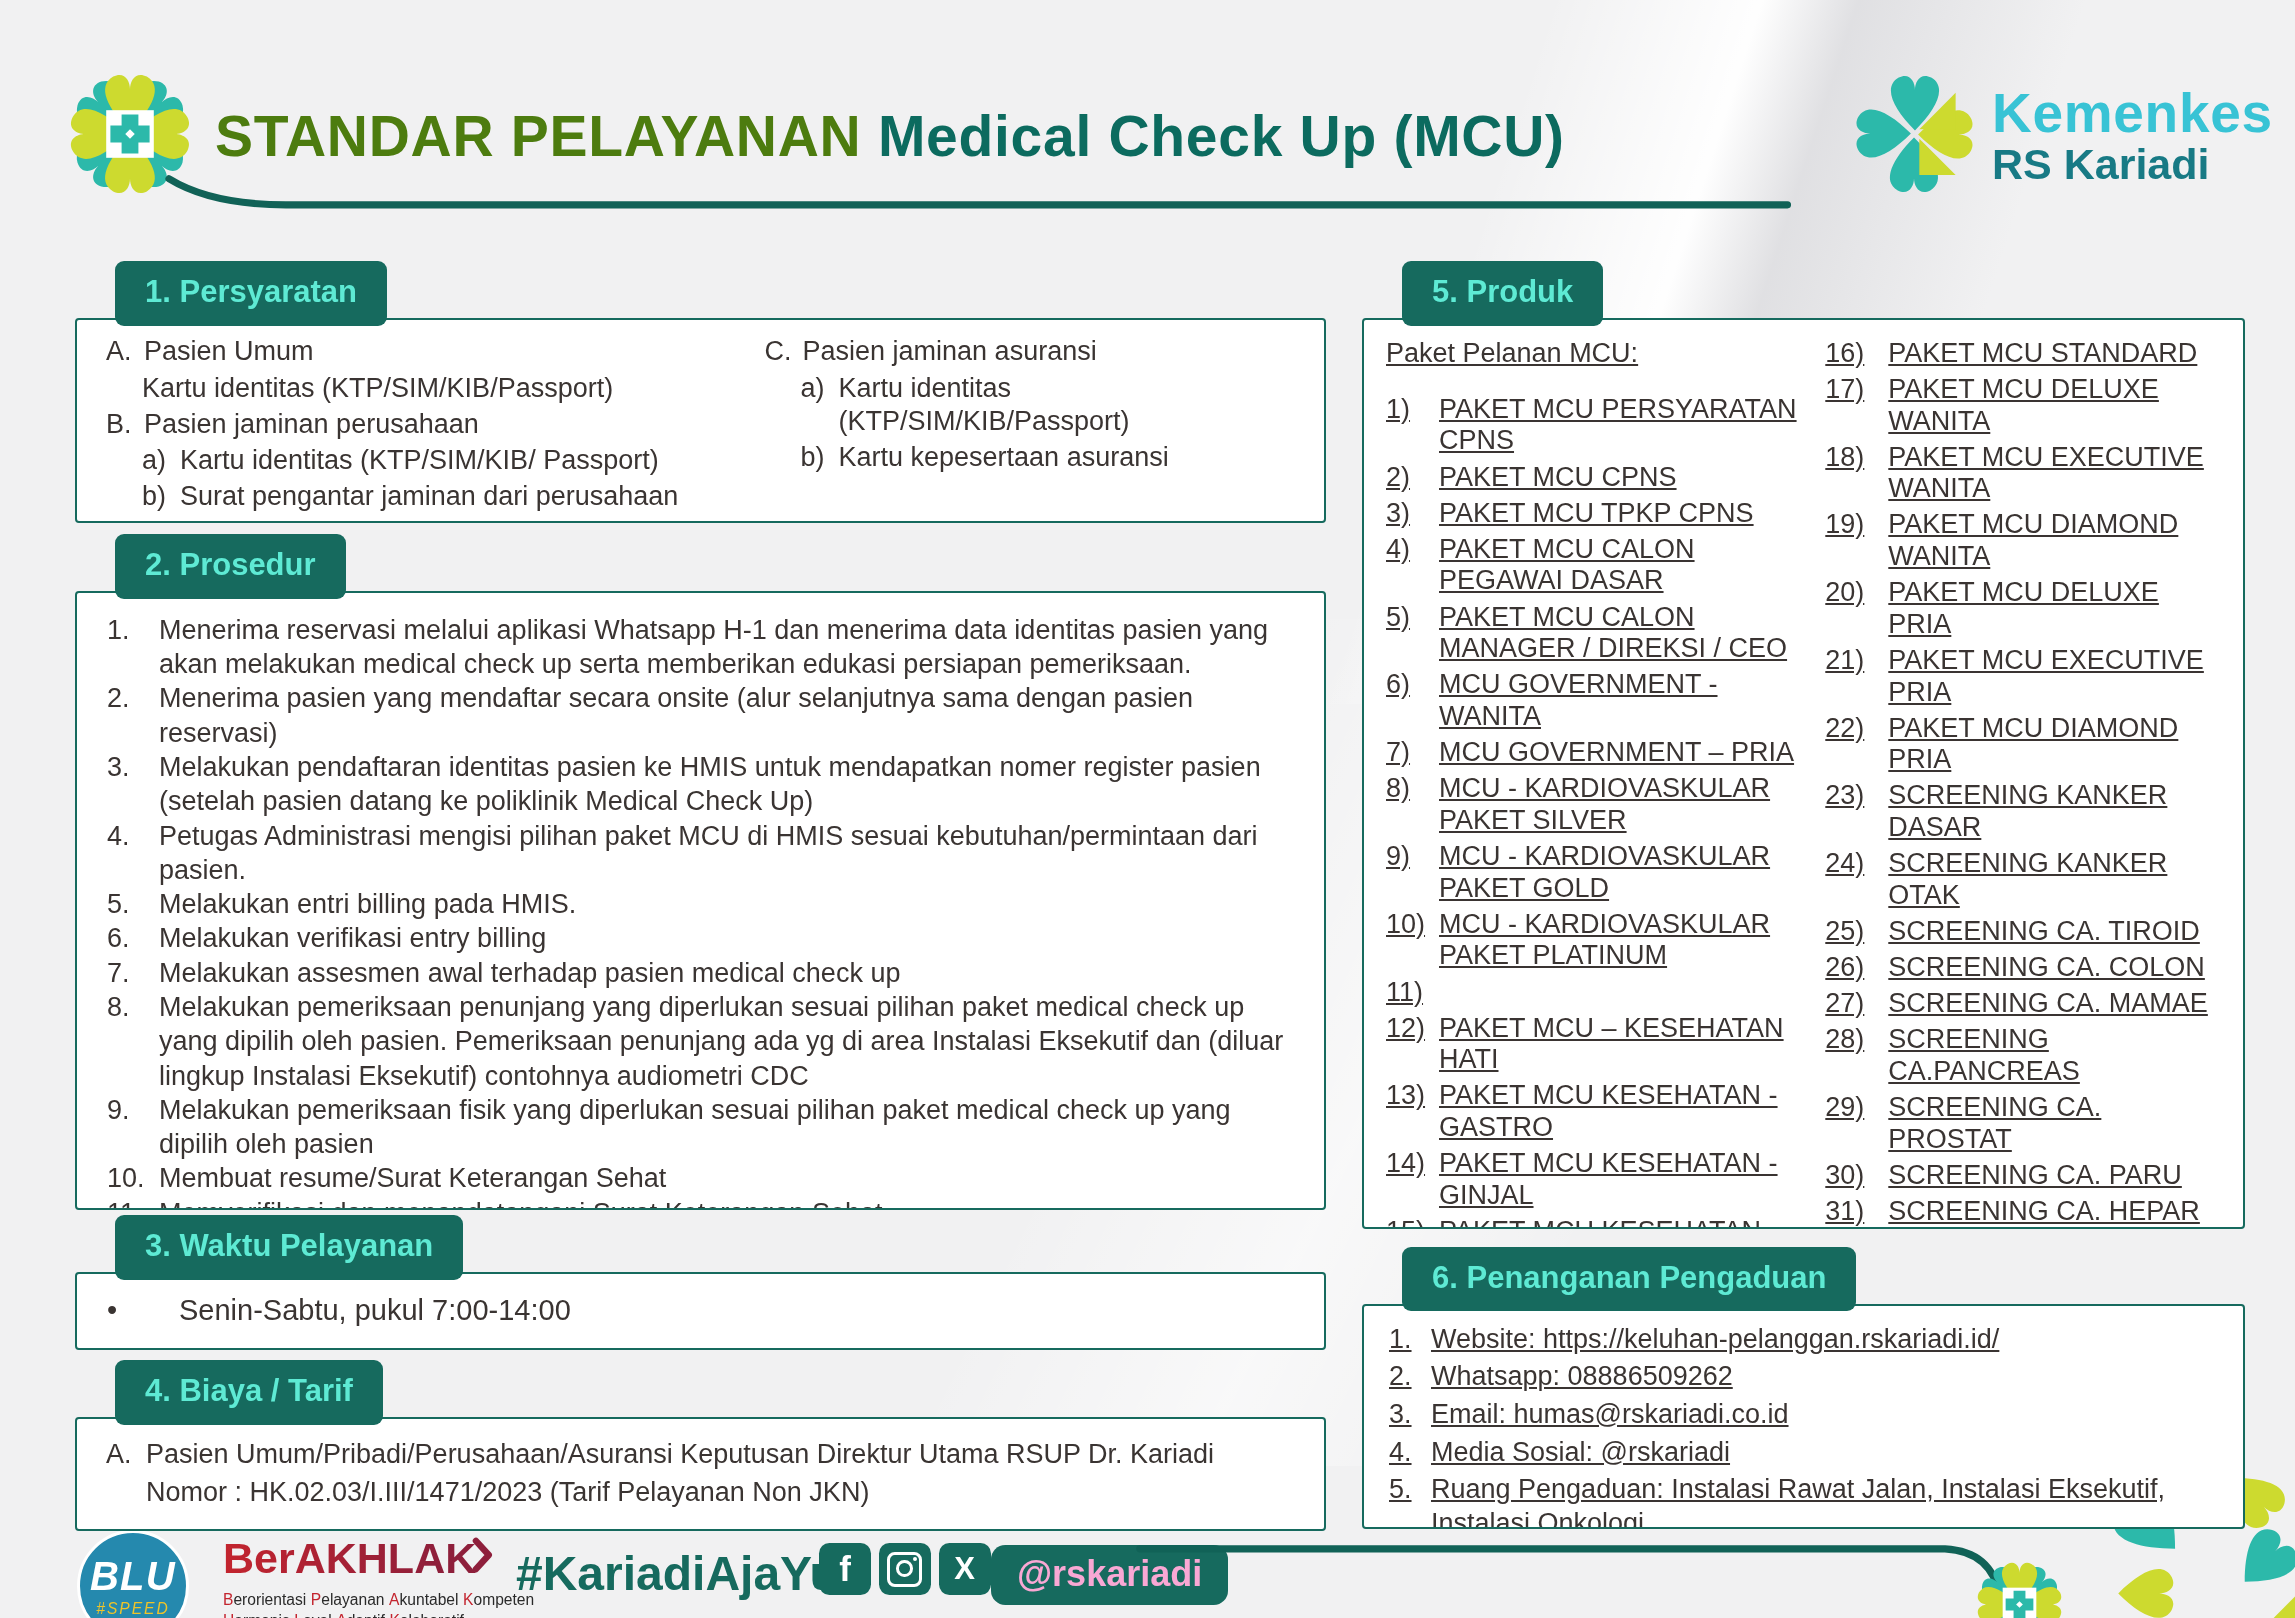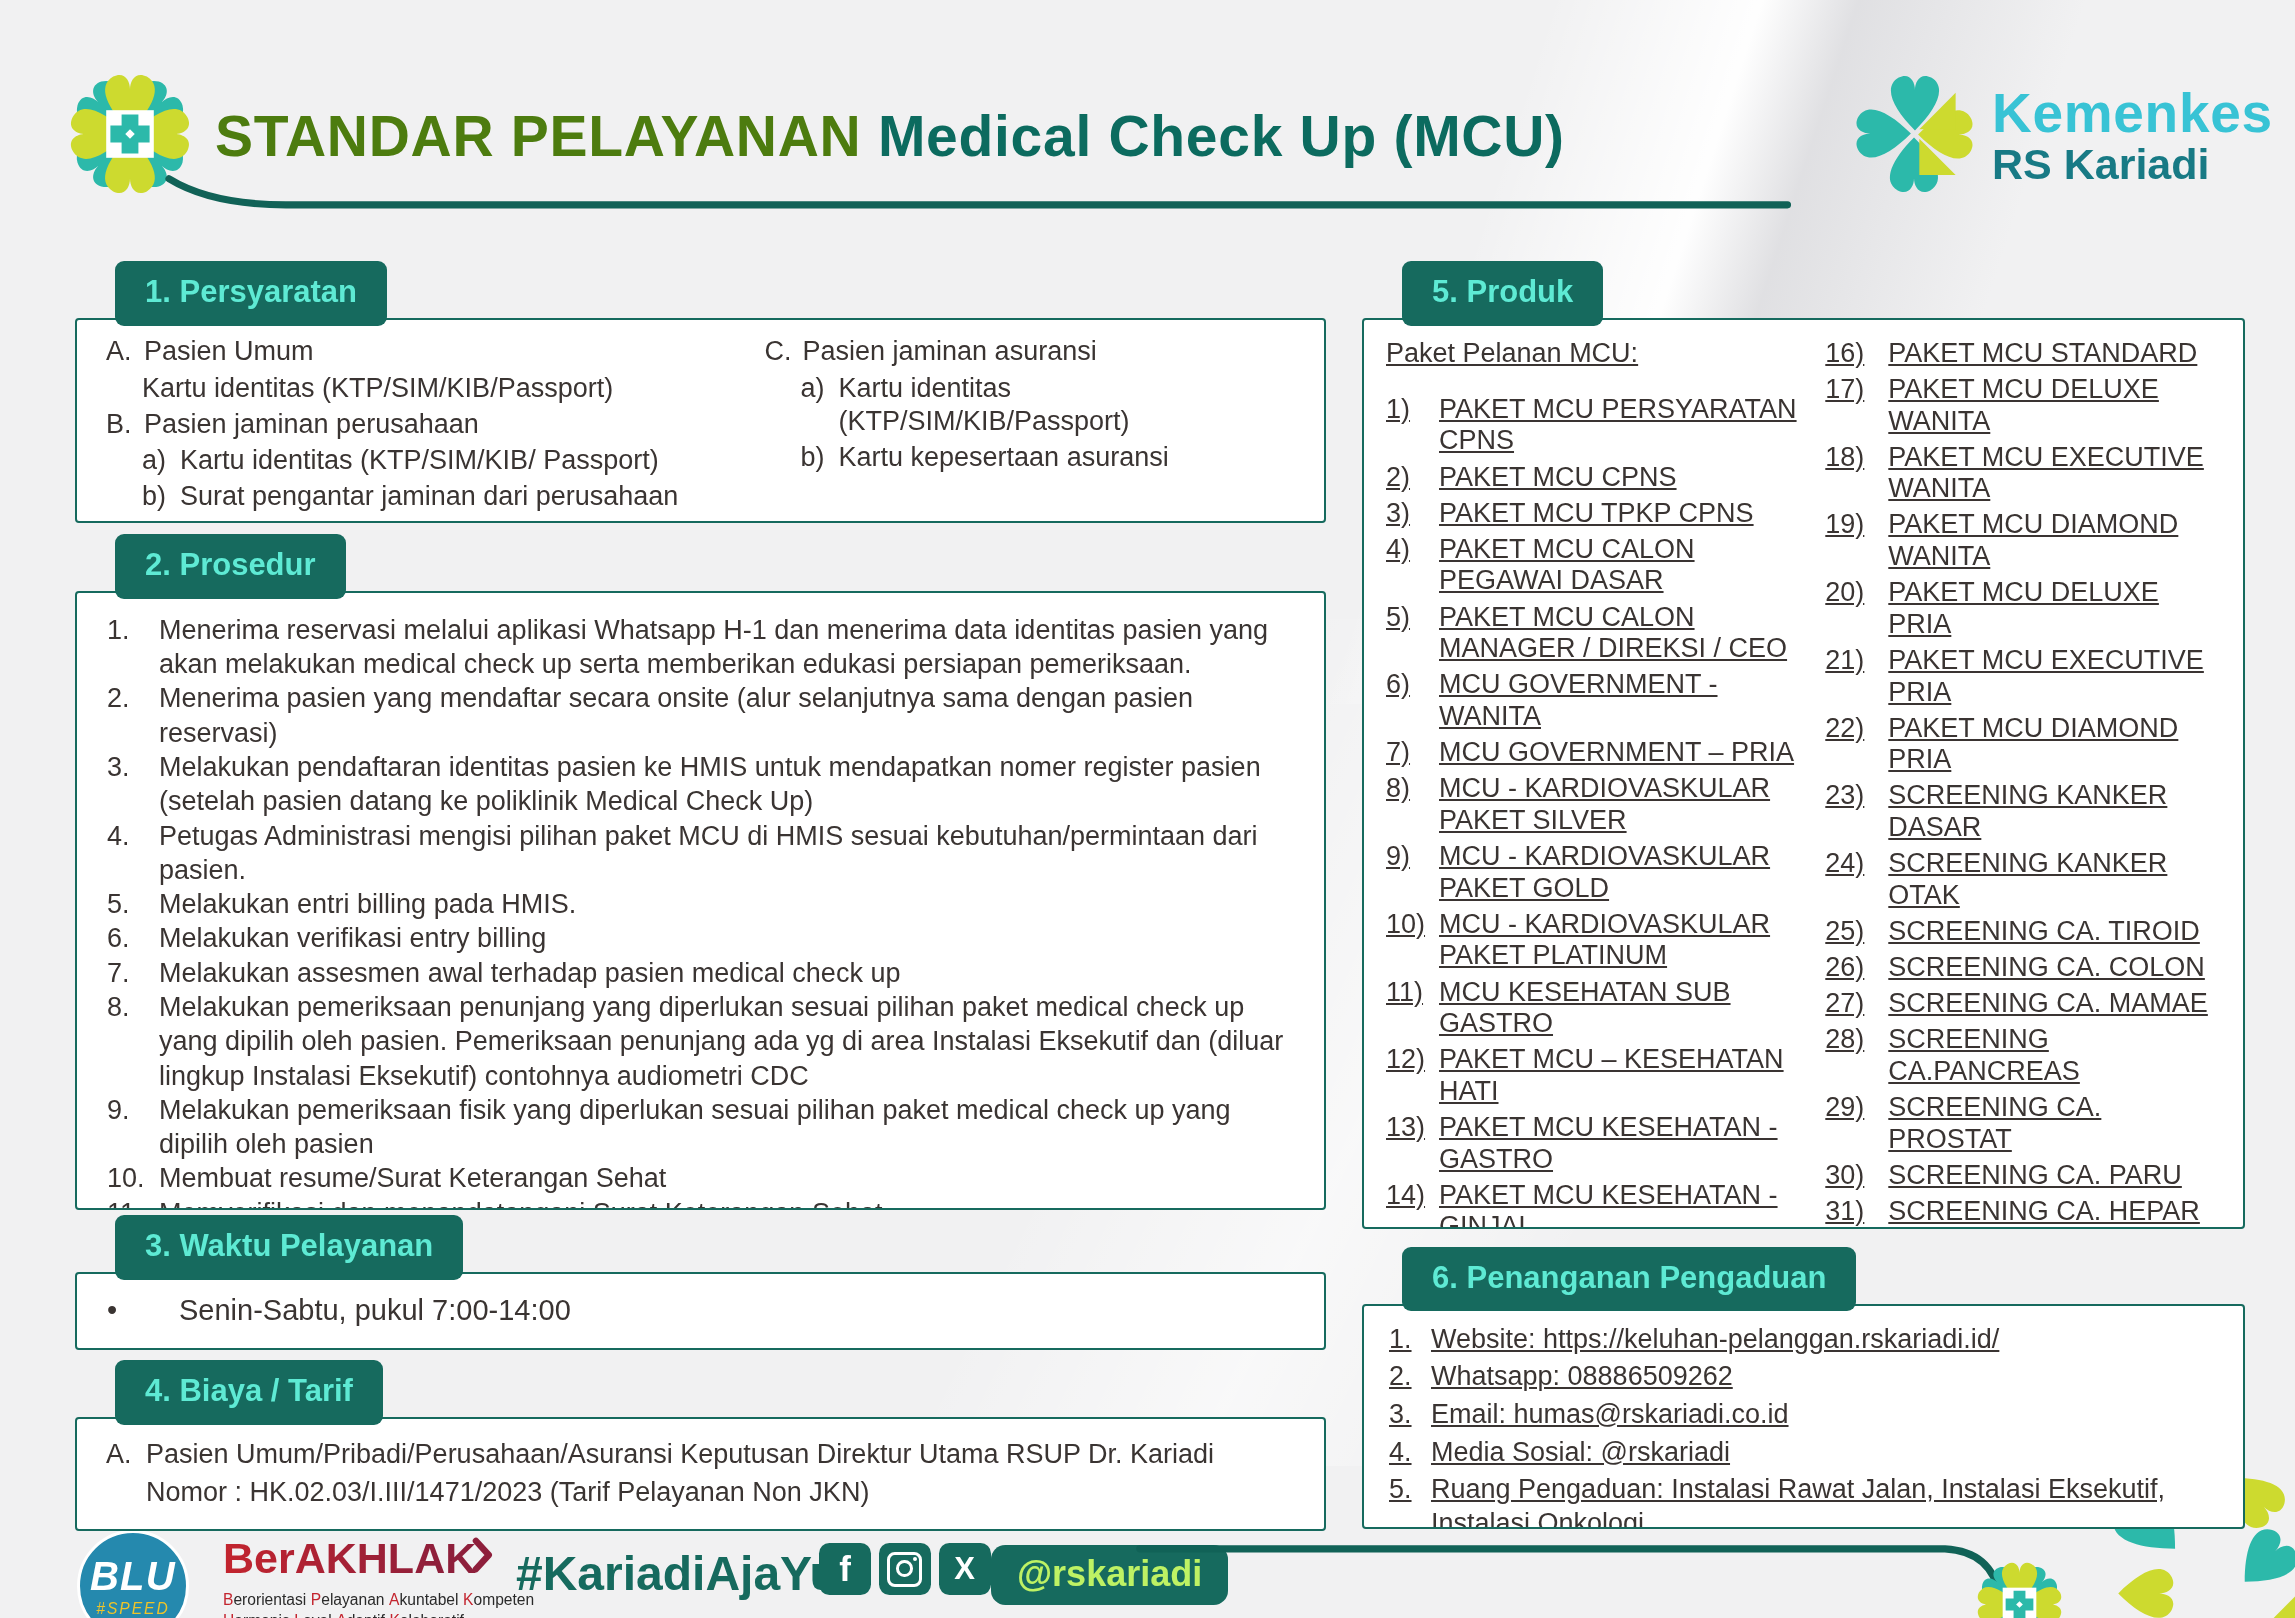--- a/index.html
+++ b/index.html
@@ -86,21 +86,21 @@
 
   .hashtag { position:absolute; left:516px; top:1546px; font-size:48px; font-weight:bold; color:#166a5e; }
 
   .social { position:absolute; left:819px; top:1543px; display:flex; align-items:center; gap:7.8px; }
   .sicon { width:52px; height:52px; background:#166a5e; border-radius:10.4px; display:flex; align-items:center; justify-content:center; color:#fff; }
   .sicon-f { font-size:35px; font-weight:bold; }
   .sicon-x { font-size:31px; font-weight:bold; }
   .ig-box { width:29px; height:29px; border:3.3px solid #fff; border-radius:7.8px; position:relative; }
   .ig-lens { position:absolute; left:5.9px; top:5.9px; width:10.4px; height:10.4px; border:3.3px solid #fff; border-radius:50%; }
   .ig-dot { position:absolute; right:2px; top:2px; width:4.6px; height:4.6px; background:#fff; border-radius:50%; }
-  .handle-pill { position:absolute; left:991px; top:1545px; background:#166a5e; color:#bef264; font-weight:bold;
+  .handle-pill { position:absolute; left:991px; top:1545px; background:#166a5e; color:#f9a8d4; font-weight:bold;
     font-size:36px; padding:7.8px 26px 10.4px; border-radius:14.3px; }
 
   .footer-line { position:absolute; left:1134px; top:1519px; width:1161px; height:100px; }
 
   
   .flower-b { position:absolute; left:1970px; top:1555px; width:99px; height:99px; }
   .petal-pair { position:absolute; left:2080px; top:1494px; width:72px; height:40px; }
   .corner-cluster { position:absolute; right:-26px; bottom:-30px; width:274px; height:222px; }
 </style>
 </head>
@@ -311,21 +311,20 @@
                 <div class="li-row">
                   <span class="li-num">9)</span>
                   <span class="li-txt">MCU - KARDIOVASKULAR PAKET GOLD</span>
                 </div>
                 <div class="li-row">
                   <span class="li-num">10)</span>
                   <span class="li-txt">MCU - KARDIOVASKULAR PAKET PLATINUM</span>
                 </div>
                 <div class="li-row">
                   <span class="li-num">11)</span>
-                  <span class="li-txt">MCU KESEHATAN SUB GASTRO</span>
                 </div>
                 <div class="li-row">
                   <span class="li-num">12)</span>
                   <span class="li-txt">PAKET MCU – KESEHATAN HATI</span>
                 </div>
                 <div class="li-row">
                   <span class="li-num">13)</span>
                   <span class="li-txt">PAKET MCU KESEHATAN - GASTRO</span>
                 </div>
                 <div class="li-row">

